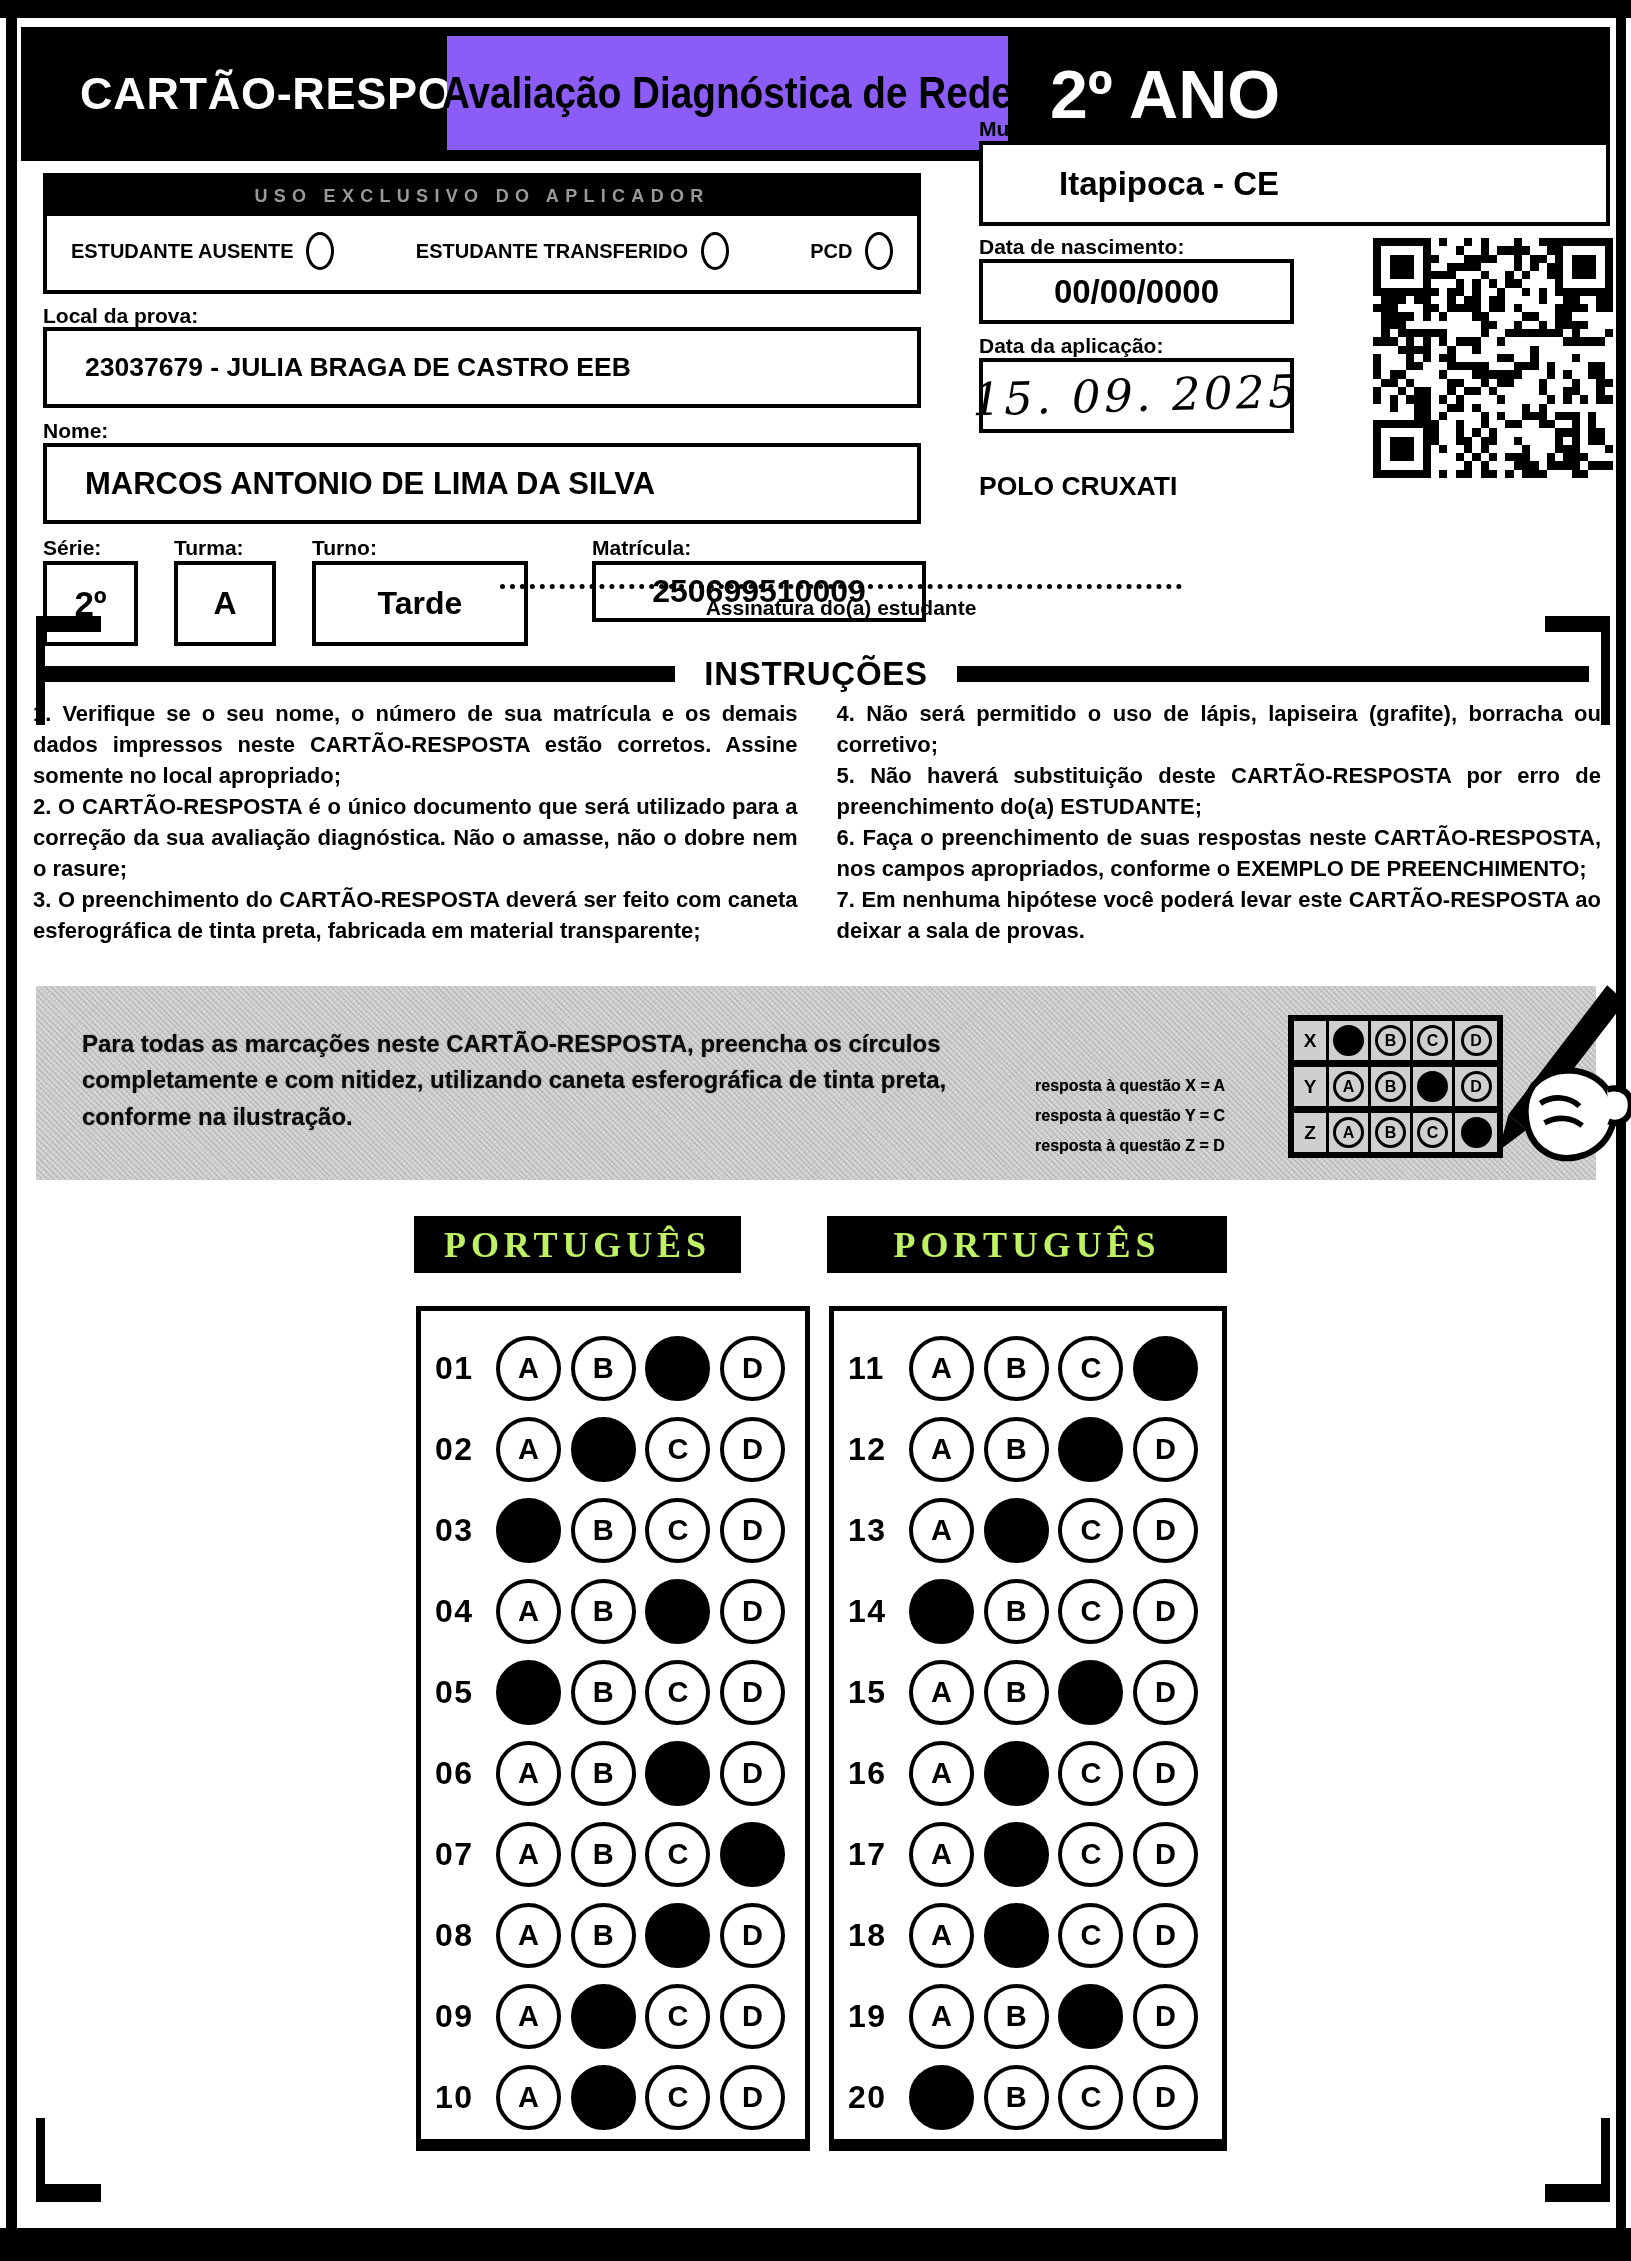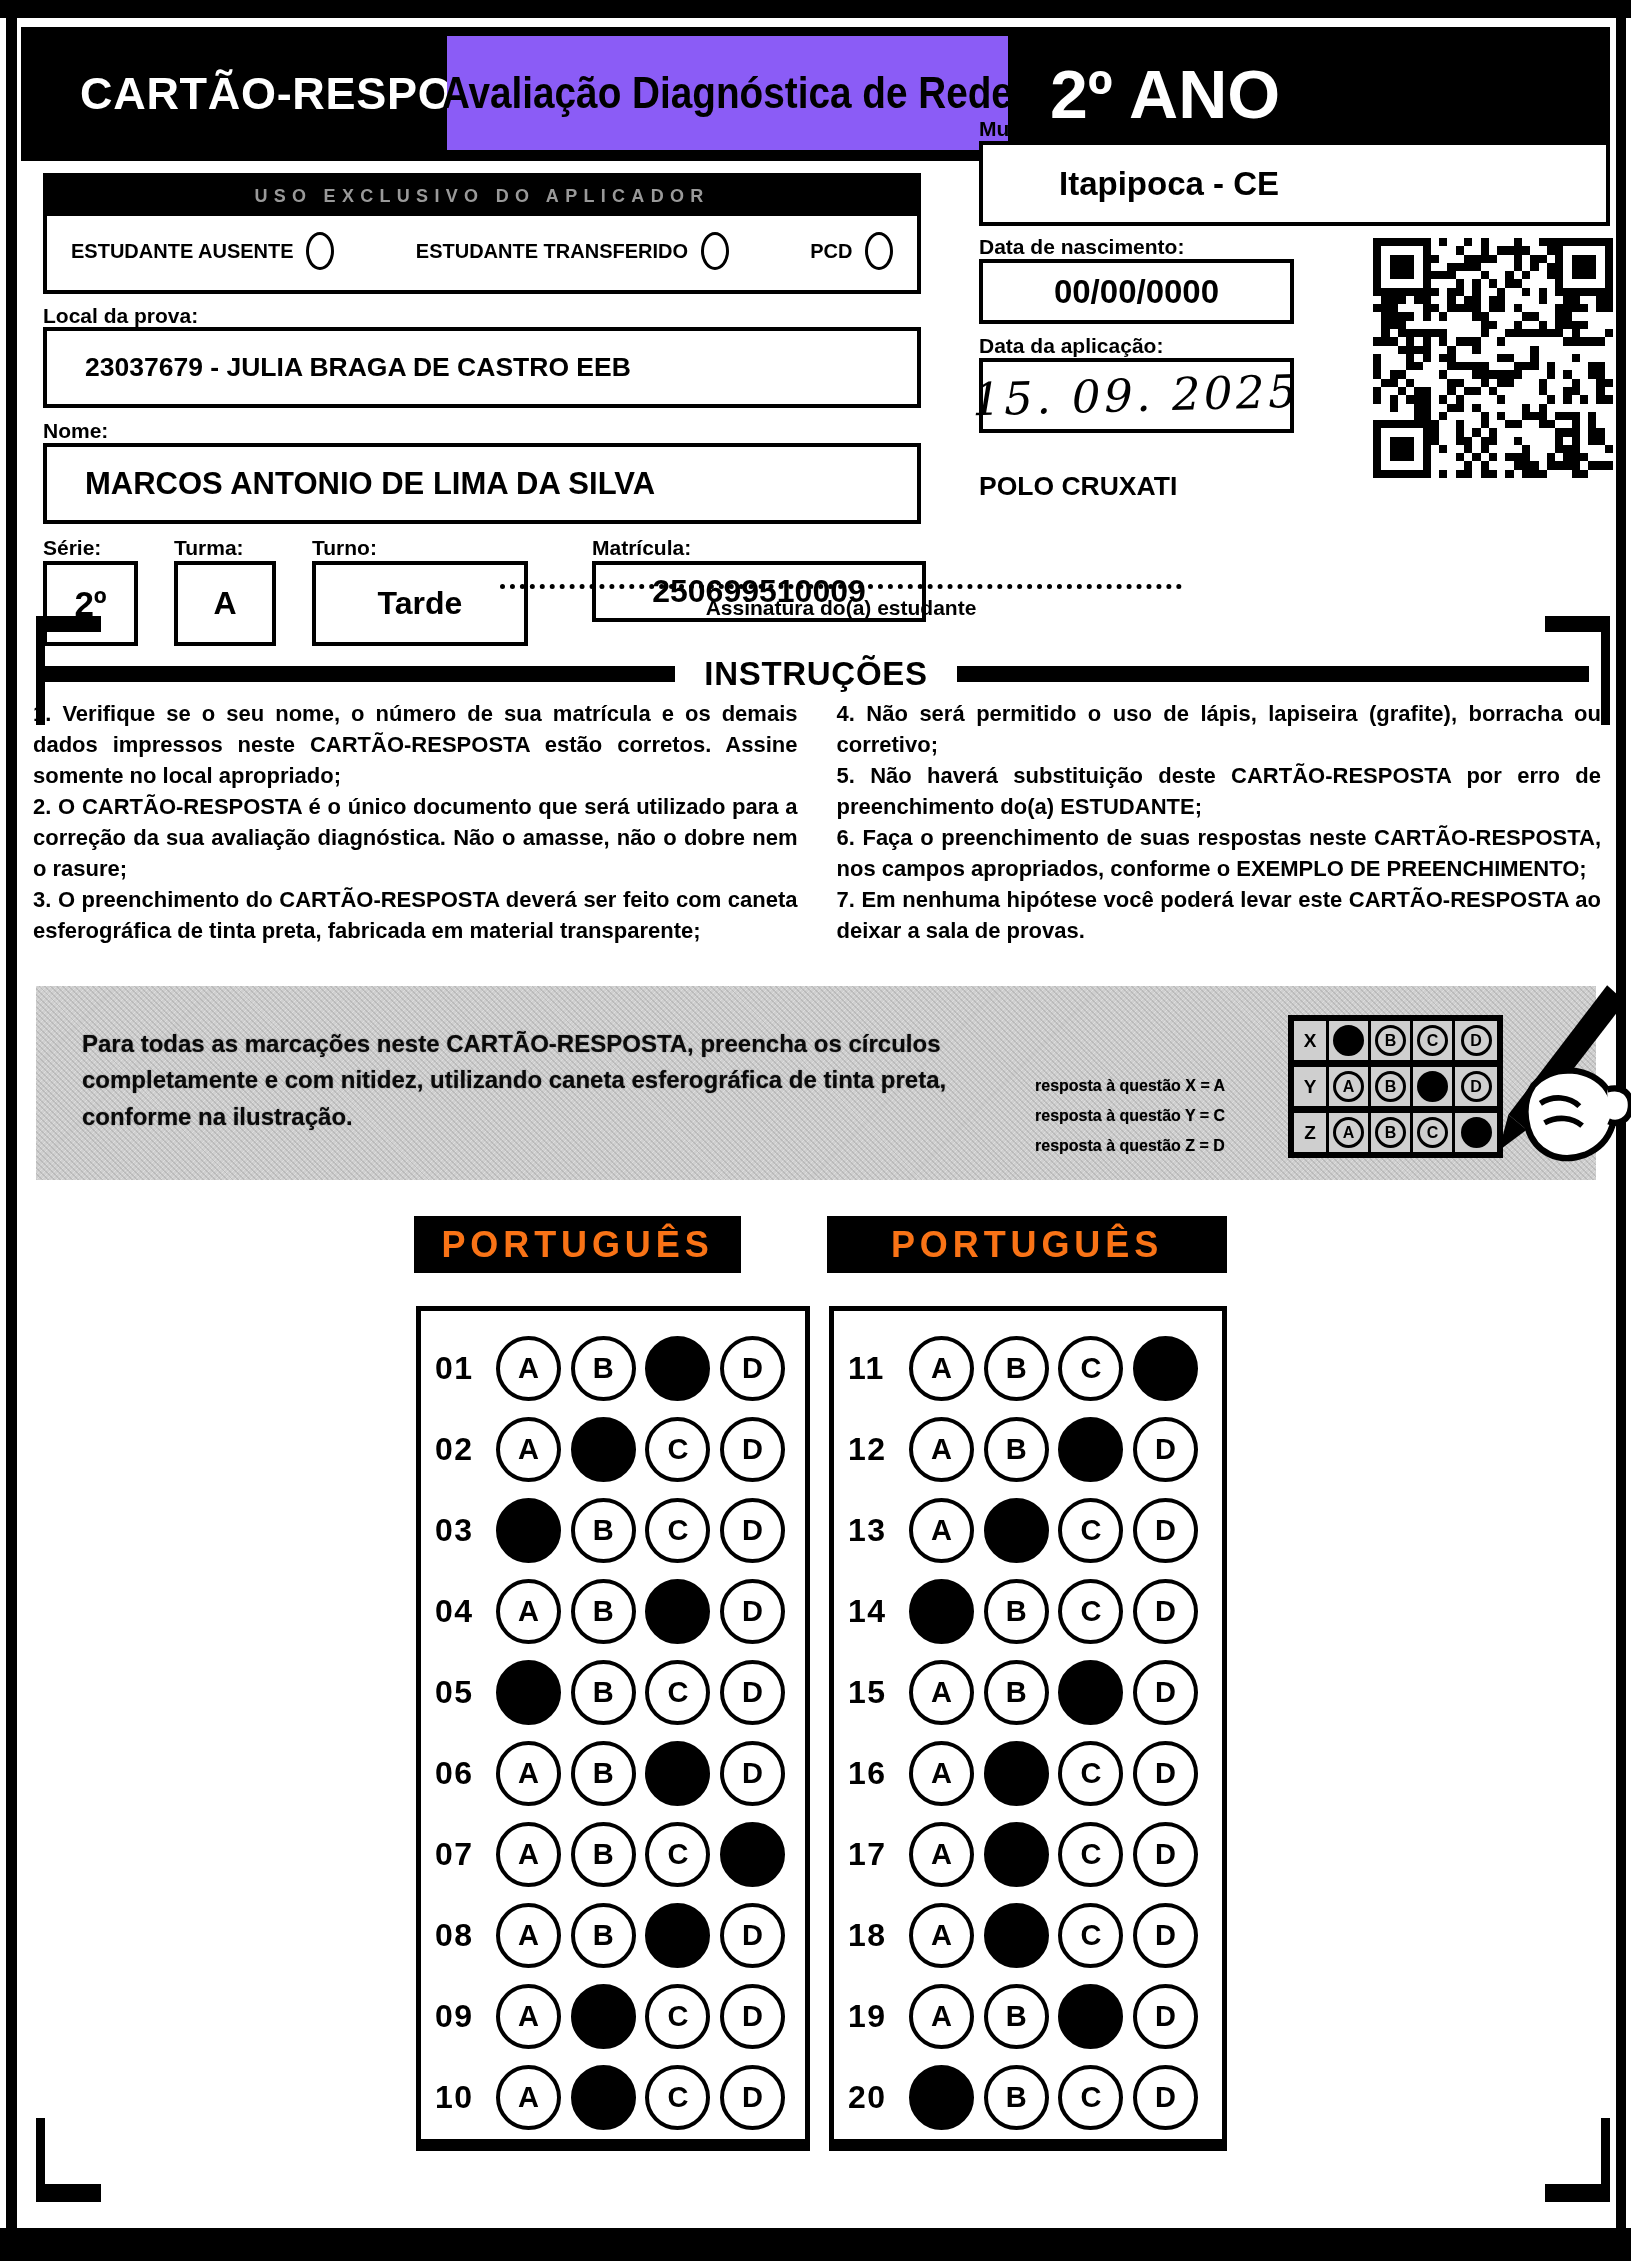--- a/index.html
+++ b/index.html
@@ -76,22 +76,22 @@
   .ex-cell{width:42px;height:100%;display:flex;align-items:center;justify-content:center;
            border-right:3.5px solid #000;box-sizing:border-box;}
   .ex-cell:last-child{border-right:none;}
   .ex-cell.hd{width:35px;font-size:19px;font-weight:bold;}
   .ex-bubble{width:31px;height:31px;border:3.5px solid #000;border-radius:50%;box-sizing:border-box;
              display:flex;align-items:center;justify-content:center;font-size:16px;font-weight:bold;background:transparent;}
   .ex-bubble.filled{background:#000;color:transparent;}
   .hand-ill{left:1443px;top:981px;width:192px;height:203px;}
 
   
-  .sec-h{background:#000;color:#f97316;display:flex;align-items:center;justify-content:center;
-         font-size:36px;font-weight:bold;letter-spacing:4.9px;}
+  .sec-h{background:#000;color:#bef264;display:flex;align-items:center;justify-content:center;
+         font-size:36px;font-weight:bold;letter-spacing:4.9px;font-family:Liberation Serif, serif;}
   .sec-h1{left:414px;top:1216px;width:327px;height:57px;}
   .sec-h2{left:827px;top:1216px;width:400px;height:57px;}
   .abox{border:5.6px solid #000;border-bottom-width:12.5px;box-sizing:border-box;background:#fff;padding-top:16.7px;}
   .abox1{left:416px;top:1306px;width:394px;height:845px;}
   .abox2{left:829px;top:1306px;width:398px;height:845px;}
   .answer-row{display:flex;align-items:center;height:81px;padding-left:14px;}
   .qnum{width:61px;font-size:32px;font-weight:bold;letter-spacing:1.4px;}
   .bubble{width:65px;height:65px;border:4.9px solid #000;border-radius:50%;box-sizing:border-box;
           display:flex;align-items:center;justify-content:center;font-size:29px;font-weight:bold;
           margin-right:9.7px;background:#fff;}

